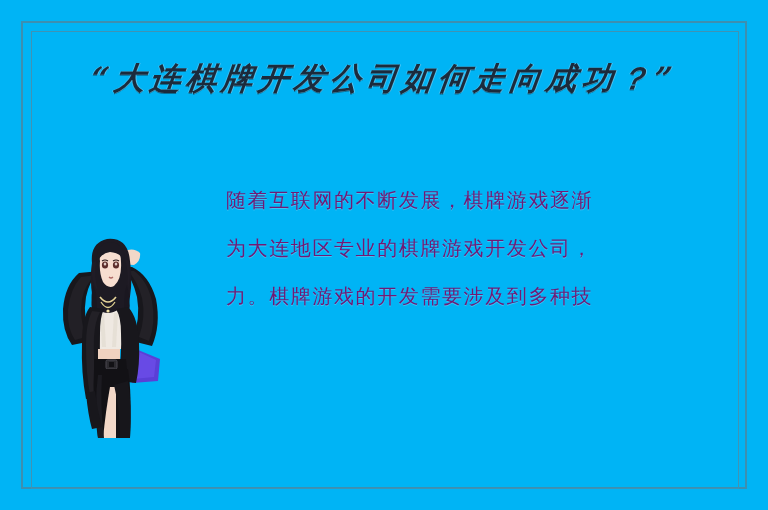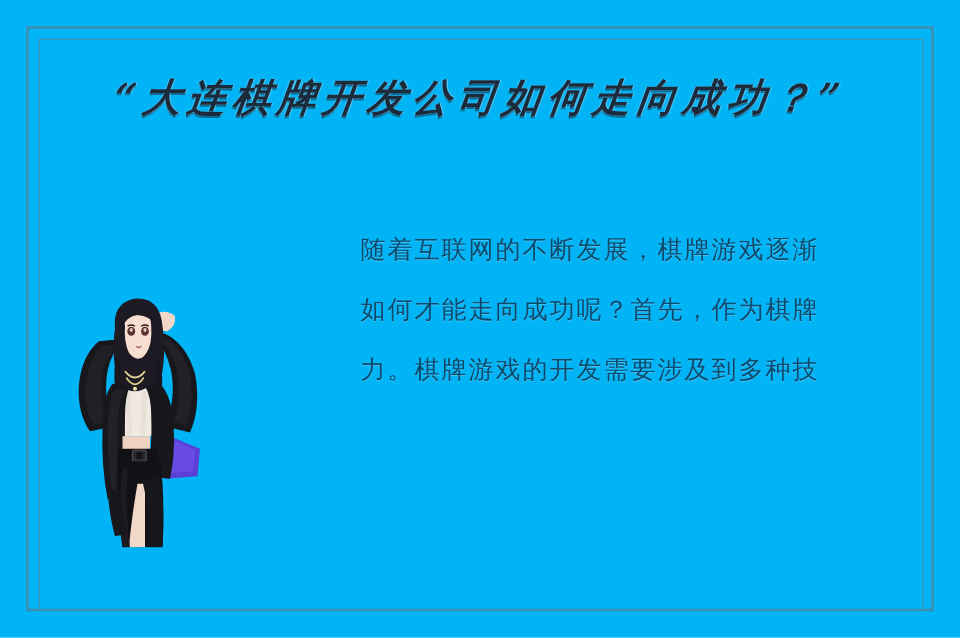--- a/index.html
+++ b/index.html
@@ -83,25 +83,24 @@
     top: 176px;
     width: 492px;
     height: 290px;
     overflow: hidden;
   }
   .bodyline {
     font-family: Liberation Serif, serif;
     font-size: 20px;
     line-height: 48px;
     height: 48px;
-    color: #0c4a6e;
+    color: #701a75;
     letter-spacing: 1.6px;
     white-space: nowrap;
     text-shadow: 0 1px 0 rgba(140,210,242,0.45);
-    text-align: center;
   }
 </style>
 </head>
 <body>
 
 <div id="poster">
 
   <div class="frame-outer"></div>
   <div class="frame-inner"></div>
 
@@ -172,17 +171,17 @@
       <path d="M62 154 Q58 176 55 205 L68 205 Q68 176 68 154 Z" fill="#f2d8c8"></path>
       <path d="M66 152 Q72 176 72 205 L82 205 Q84 172 80 148 Z" fill="#17161b"></path>
       <path d="M50 142 Q46 172 50 205 L56 205 Q52 172 54 142 Z" fill="#1c1b21"></path>
 
       <path d="M38 160 Q40 182 44 196 L54 194 Q49 176 47 158 Z" fill="#18171c"></path>
     </svg>
   </div>
 
   <div class="bodycopy">
     <div class="bodyline">随着互联网的不断发展，棋牌游戏逐渐</div>
-    <div class="bodyline">如何才能走向成功呢？首先，作为棋牌</div>
+    <div class="bodyline">为大连地区专业的棋牌游戏开发公司，</div>
     <div class="bodyline">力。棋牌游戏的开发需要涉及到多种技</div>
   </div>
 
 </div>
 
 </body></html>

